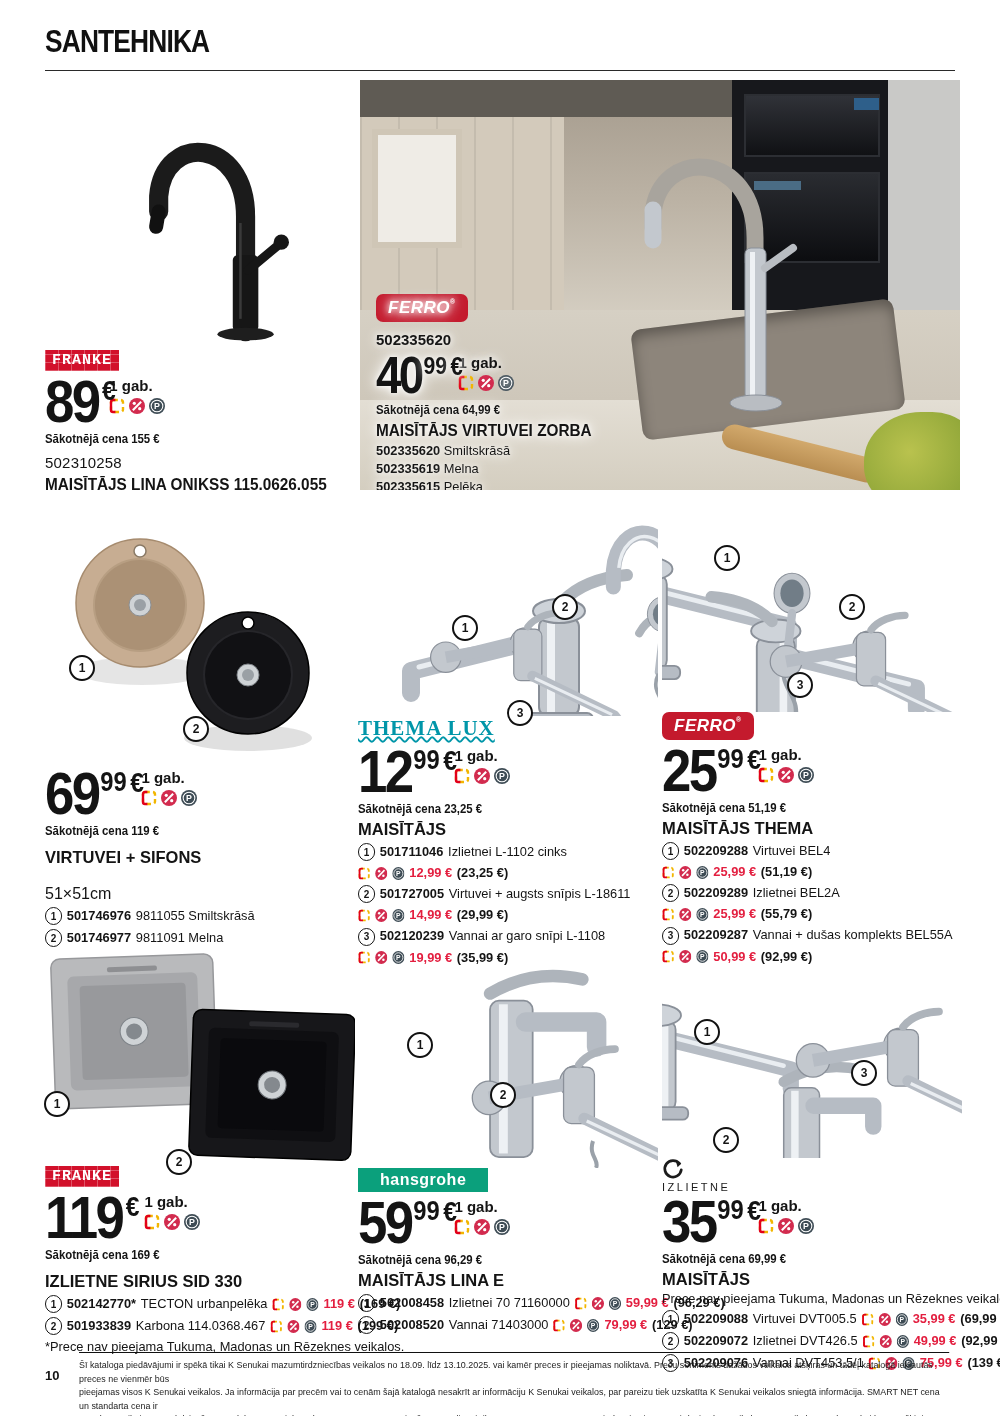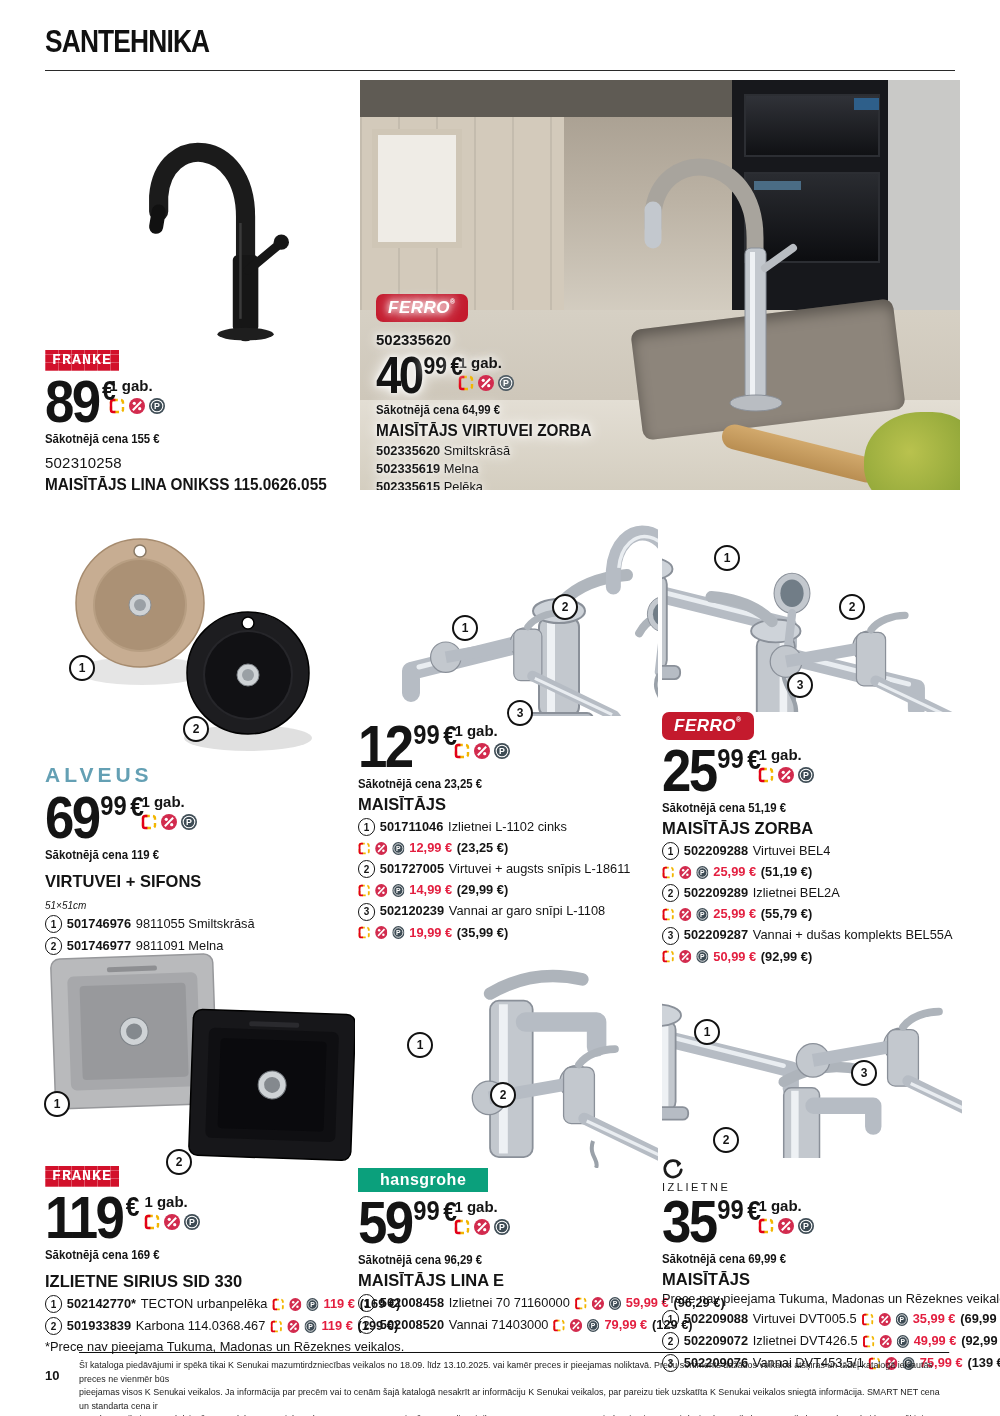--- a/index.html
+++ b/index.html
@@ -42,21 +42,21 @@
   .price.sm .eur{font-size:25px;}
   .price-side{margin-left:-16px;padding-top:0;}
   .price-side .unit{font-size:15px;font-weight:700;}
   .price-side .icons{display:flex;gap:4px;margin-top:4px;}
   .ic{width:16px;height:16px;display:inline-block;flex:none;}
   .ic.s{width:13px;height:13px;vertical-align:-2px;}
   .orig{font-size:12px;font-weight:700;margin-top:6px;transform:scaleX(.95);transform-origin:left;white-space:nowrap;}
   .skuline{font-size:15px;margin-top:8px;letter-spacing:.2px;}
   .ptitle{font-size:16.5px;font-weight:800;margin-top:4px;}
   .cond{transform:scaleX(.93);transform-origin:left;white-space:nowrap;}
-  .sizeline{font-size:10px;margin-top:9px;font-style:italic;}
+  .sizeline{font-size:16px;margin-top:18px;}
   .note{font-size:13.5px;margin-top:4px;transform:scaleX(.95);transform-origin:left;white-space:nowrap;}
   
   .irow{display:flex;align-items:center;gap:5px;margin-top:4px;font-size:13.5px;line-height:1.2;
         white-space:nowrap;transform:scaleX(.95);transform-origin:left;}
   .ncirc{width:16px;height:16px;border:1.5px solid #111;border-radius:50%;display:inline-flex;flex:none;
          align-items:center;justify-content:center;font-size:10.5px;font-weight:700;}
   .isku{font-weight:800;}
   .idesc{font-weight:400;}
   .ipr{color:#e31e3f;font-weight:800;}
   .iold{font-weight:800;}
@@ -257,21 +257,20 @@
           <circle cx="198" cy="110" r="6" fill="#fff" stroke="#000" stroke-width="1.5"></circle>
         </g>
       </svg>
       <span class="mark" style="left:37px;top:163px;">
           <span>1</span>
         </span>
       <span class="mark" style="left:151px;top:224px;">
           <span>2</span>
         </span>
     </div>
-    <div class="logo-alveus">ALVEUS</div>
     <div class="price-row">
       <div class="price">
         <span class="whole">69</span>
         <span class="cents">99</span>
         <span class="eur">€</span>
       </div>
       <div class="price-side">
         <div class="unit">1 gab.</div>
         <div class="icons">
           <svg class="ic">
@@ -318,20 +317,21 @@
       <span class="mark" style="left:107px;top:134px;">
           <span>1</span>
         </span>
       <span class="mark" style="left:207px;top:113px;">
           <span>2</span>
         </span>
       <span class="mark" style="left:162px;top:219px;">
           <span>3</span>
         </span>
     </div>
+    <div class="logo-thema">THEMA LUX</div>
     <div class="price-row">
       <div class="price">
         <span class="whole">12</span>
         <span class="cents">99</span>
         <span class="eur">€</span>
       </div>
       <div class="price-side">
         <div class="unit">1 gab.</div>
         <div class="icons">
           <svg class="ic">
@@ -446,21 +446,21 @@
           <svg class="ic">
               <use href="#i-nodisc"></use>
             </svg>
           <svg class="ic">
               <use href="#i-points"></use>
             </svg>
         </div>
       </div>
     </div>
     <div class="orig">Sākotnējā cena 51,19 €</div>
-    <div class="ptitle">MAISĪTĀJS ZORBA</div>
+    <div class="ptitle">MAISĪTĀJS THEMA</div>
     <div class="irow">
       <span class="ncirc">1</span>
       <span class="isku">502209288</span>
       <span class="idesc">Virtuvei BEL4</span>
     </div>
     <div class="irow">
       <svg class="ic s">
           <use href="#i-card"></use>
         </svg>
       <svg class="ic s">

